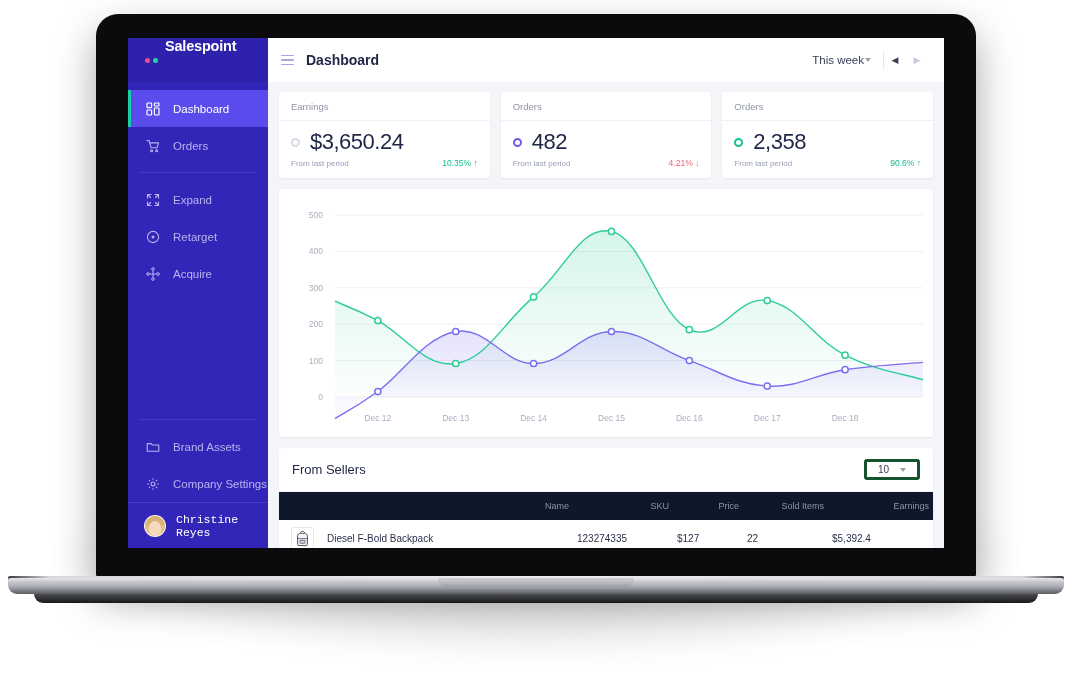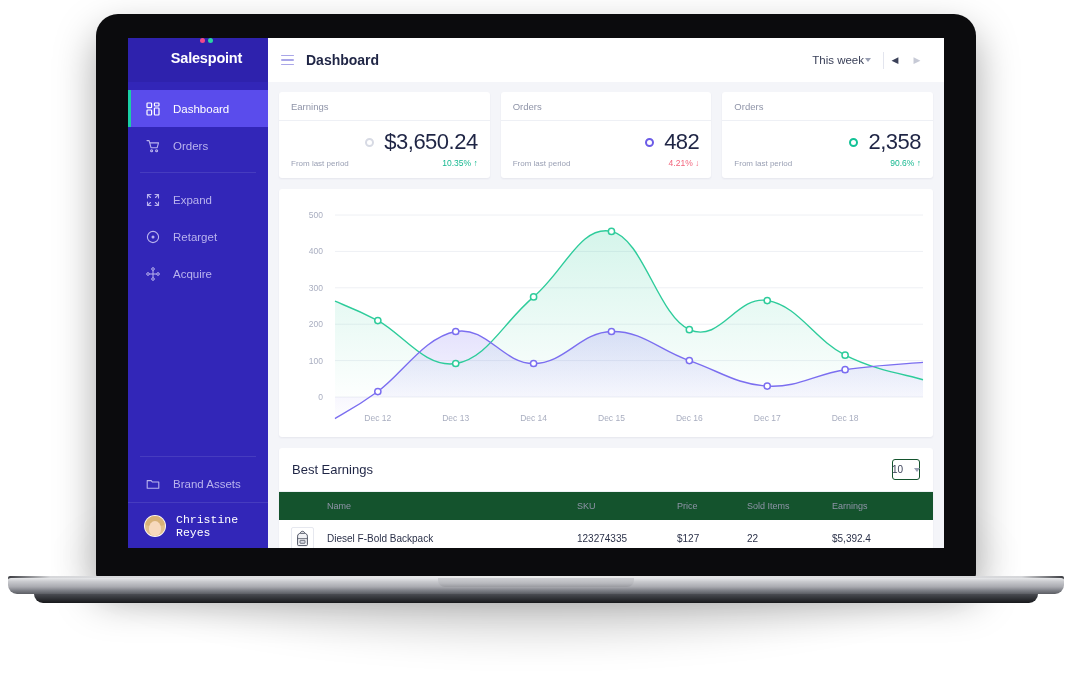--- a/index.html
+++ b/index.html
@@ -66,24 +66,23 @@
 
   
   #sidebar {
     width: 140px; height: 100%;
     background: #3226b8;
     flex: 0 0 140px;
     display: flex; flex-direction: column;
     position: relative;
   }
   #brand {
-    height: 44px; display: flex; align-items: center; gap: 7px;
+    height: 44px; display: flex; gap: 7px;
     padding: 0 0 0 17px;
     background: #2e22ad;
-    flex-direction: column;
   }
   .brand-dots { display: flex; gap: 3px; align-items: center; }
   .dot { width: 5px; height: 5px; border-radius: 50%; }
   .dot.pink { background: #ef4a8b; }
   .dot.green { background: #2ad3a3; }
   #brand-name {
     color: #ffffff; font-size: 14.5px; font-weight: bold; letter-spacing: -0.2px;
   }
 
   .nav-group { padding-top: 8px; }
@@ -147,21 +146,21 @@
   #content { flex: 1 1 auto; overflow: hidden; padding: 10px 11px 0 11px; }
 
   
   #stats { display: flex; gap: 11px; }
   .stat-card {
     flex: 1 1 0; background: #ffffff; border-radius: 3px;
     box-shadow: 0 1px 2px rgba(40,45,80,0.07);
   }
   .stat-head { padding: 9px 12px 8px 12px; font-size: 9.5px; color: #8f94a8; border-bottom: 1px solid #eef0f5; }
   .stat-body { padding: 8px 12px 10px 12px; }
-  .stat-row { display: flex; align-items: center; gap: 10px; justify-content: flex-end; }
+  .stat-row { display: flex; align-items: center; gap: 10px; }
   .stat-ring { width: 9px; height: 9px; border-radius: 50%; border: 2px solid #d7dae4; flex: 0 0 9px; }
   .stat-ring.purple { border-color: #6c5ce7; }
   .stat-ring.green { border-color: #13c296; }
   .stat-value { font-size: 22px; color: #1f2545; letter-spacing: -0.5px; }
   .stat-foot { display: flex; align-items: baseline; margin-top: 3px; }
   .stat-sub { font-size: 8px; color: #9aa0b4; }
   .stat-delta { margin-left: auto; font-size: 8.5px; }
   .stat-delta.up { color: #17b890; }
   .stat-delta.down { color: #f2647c; }
 
@@ -175,28 +174,28 @@
   .axis-label { font-size: 8.5px; fill: #a9aec0; font-family: "Liberation Sans", sans-serif; }
 
   
   #sellers-card {
     margin-top: 11px; background: #ffffff; border-radius: 3px;
     box-shadow: 0 1px 2px rgba(40,45,80,0.07);
   }
   #sellers-head { display: flex; align-items: center; padding: 11px 13px; }
   #sellers-title { font-size: 13px; color: #1f2545; }
   #page-size {
-    margin-left: auto; width: 28px; height: 21px; border: 1px solid #14532d; border-radius: 3px;
+    margin-left: auto; width: 56px; height: 21px; border: 3px solid #14532d; border-radius: 3px;
     display: flex; align-items: center; justify-content: center; gap: 11px; cursor: pointer;
   }
   #page-size-value { font-size: 10px; color: #3b4159; }
   table { width: 100%; border-collapse: collapse; table-layout: fixed; }
   thead th {
-    background: #14532d; font-size: 9px; color: #8f94a8; font-weight: normal;
-    text-align: left; padding: 9px 4px; border-top: 1px solid #eef0f5;
+    background: #0f172a; font-size: 9px; color: #8f94a8; font-weight: normal;
+    text-align: right; padding: 9px 4px; border-top: 1px solid #eef0f5;
   }
   tbody td { padding: 7px 4px; font-size: 10px; color: #2b3149; vertical-align: middle; }
   th.c-img, td.c-img { width: 44px; padding-left: 12px; }
   th.c-name, td.c-name { width: 250px; }
   th.c-sku, td.c-sku { width: 100px; }
   th.c-price, td.c-price { width: 70px; }
   th.c-sold, td.c-sold { width: 85px; }
   .thumb {
     width: 23px; height: 23px; border: 1px solid #e6e8ef; border-radius: 2px;
     display: flex; align-items: center; justify-content: center; background: #fff;
@@ -304,20 +303,31 @@
       <div class="nav-sep"></div>
 
       <div class="nav-group" style="padding-top:0">
         <div class="nav-item">
           <span class="nav-ico">
             <svg viewBox="0 0 14 14">
                 <path d="M1.2 3.6h4l1.1 1.4h6.5v6.2H1.2z" fill="none" stroke="#b9b3ee" stroke-width="1.1" stroke-linejoin="round"></path>
               </svg>
           </span>
           <span>Brand Assets</span>
+        </div>
+        <div class="nav-item">
+          <span class="nav-ico">
+            <svg viewBox="0 0 14 14">
+                <g fill="none" stroke="#b9b3ee" stroke-width="1.05">
+                  <circle cx="7" cy="7" r="2"></circle>
+                  <path d="M7 1.2v1.6M7 11.2v1.6M1.2 7h1.6M11.2 7h1.6M2.9 2.9l1.15 1.15M9.95 9.95l1.15 1.15M11.1 2.9L9.95 4.05M4.05 9.95L2.9 11.1"></path>
+                </g>
+              </svg>
+          </span>
+          <span>Company Settings</span>
         </div>
       </div>
 
       <div id="profile">
         <span id="avatar">
             <span class="hair"></span>
           </span>
         <span id="profile-name">Christine Reyes</span>
       </div>
     </div>
@@ -448,21 +458,21 @@
                 <text x="332.476821192053" y="232" text-anchor="middle" class="axis-label">Dec 15</text>
                 <text x="410.3576158940398" y="232" text-anchor="middle" class="axis-label">Dec 16</text>
                 <text x="488.23841059602654" y="232" text-anchor="middle" class="axis-label">Dec 17</text>
                 <text x="566.1192052980132" y="232" text-anchor="middle" class="axis-label">Dec 18</text>
               </g>
           </svg>
         </div>
 
         <div id="sellers-card">
           <div id="sellers-head">
-            <span id="sellers-title">Best Earnings</span>
+            <span id="sellers-title">From Sellers</span>
             <span id="page-size">
               <span id="page-size-value">10</span>
               <span class="caret"></span>
             </span>
           </div>
           <table>
             <thead>
               <tr>
                 <th class="c-img"></th>
                 <th class="c-name">Name</th>

